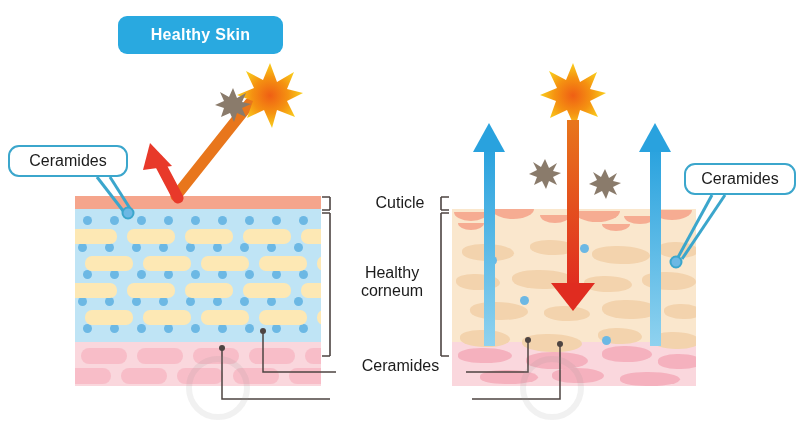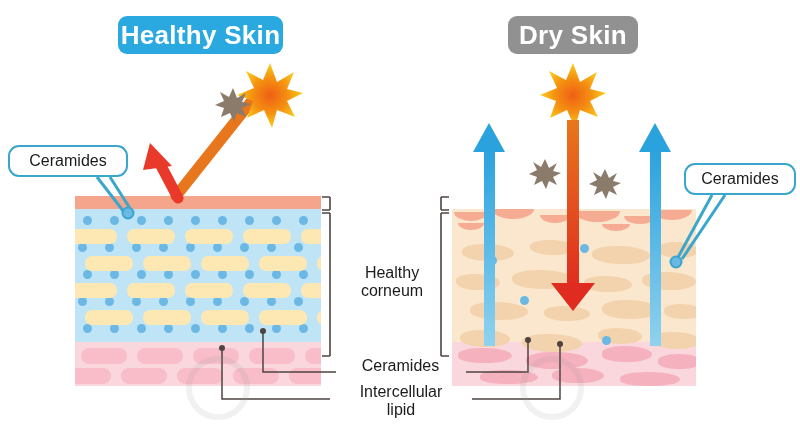--- a/index.html
+++ b/index.html
@@ -12,21 +12,21 @@
   }
   #stage{position:absolute;left:0;top:0;width:800px;height:429px;}
 
   
   .title-badge{
     position:absolute;
     display:flex;align-items:center;justify-content:center;
     border-radius:9px;
     color:#ffffff;
     font-weight:bold;
-    font-size:26px;
+    font-size:16px;
     letter-spacing:.3px;
     white-space:nowrap;
   }
   #badge-healthy{left:118px;top:16px;width:165px;height:38px;background:#29a9e0;}
   #badge-dry{left:508px;top:16px;width:130px;height:38px;background:#919191;}
 
   
   .callout{
     position:absolute;
     border:2.5px solid #3ba6cc;
@@ -79,23 +79,20 @@
     pointer-events:none;
   }
 </style>
 </head>
 <body>
 
 <div id="stage">
 
   <div class="title-badge" id="badge-healthy">
     <span>Healthy Skin</span>
-  </div>
-  <div class="title-badge" id="badge-dry">
-    <span>Dry Skin</span>
   </div>
 
   <div class="skin" id="skin-healthy">
     <div class="cuticle"></div>
     <div class="corneum-healthy"></div>
     <div class="dermis-healthy"></div>
     <div id="healthy-fill">
         <div class="dot" style="left: 8px; top: 20px; width: 9px; height: 9px; background: rgb(108, 184, 228); border-radius: 50%;"></div>
         <div class="dot" style="left: 35px; top: 20px; width: 9px; height: 9px; background: rgb(108, 184, 228); border-radius: 50%;"></div>
         <div class="dot" style="left: 62px; top: 20px; width: 9px; height: 9px; background: rgb(108, 184, 228); border-radius: 50%;"></div>
@@ -216,29 +213,26 @@
       </div>
   </div>
 
   <div class="callout" id="callout-left">
     <span>Ceramides</span>
   </div>
   <div class="callout" id="callout-right">
     <span>Ceramides</span>
   </div>
 
+  <div class="lbl" id="lbl-cuticle">Cuticle</div>
   <div class="lbl" id="lbl-corneum">
     <span>Healthy</span><br>
     <span>corneum</span>
   </div>
   <div class="lbl" id="lbl-corneocyte">Ceramides</div>
-  <div class="lbl" id="lbl-lipid">
-    <span>Intercellular</span><br>
-    <span>lipid</span>
-  </div>
 
   <svg id="art" viewBox="0 0 800 429">
     <defs>
       <radialGradient id="sunGrad" cx="50%" cy="50%" r="50%">
         <stop offset="0%" stop-color="#ef5f14"></stop>
         <stop offset="55%" stop-color="#f59211"></stop>
         <stop offset="100%" stop-color="#f9cf1d"></stop>
       </radialGradient>
       <linearGradient id="downArrow" x1="0" y1="0" x2="0" y2="1">
         <stop offset="0%" stop-color="#e8761c"></stop>

